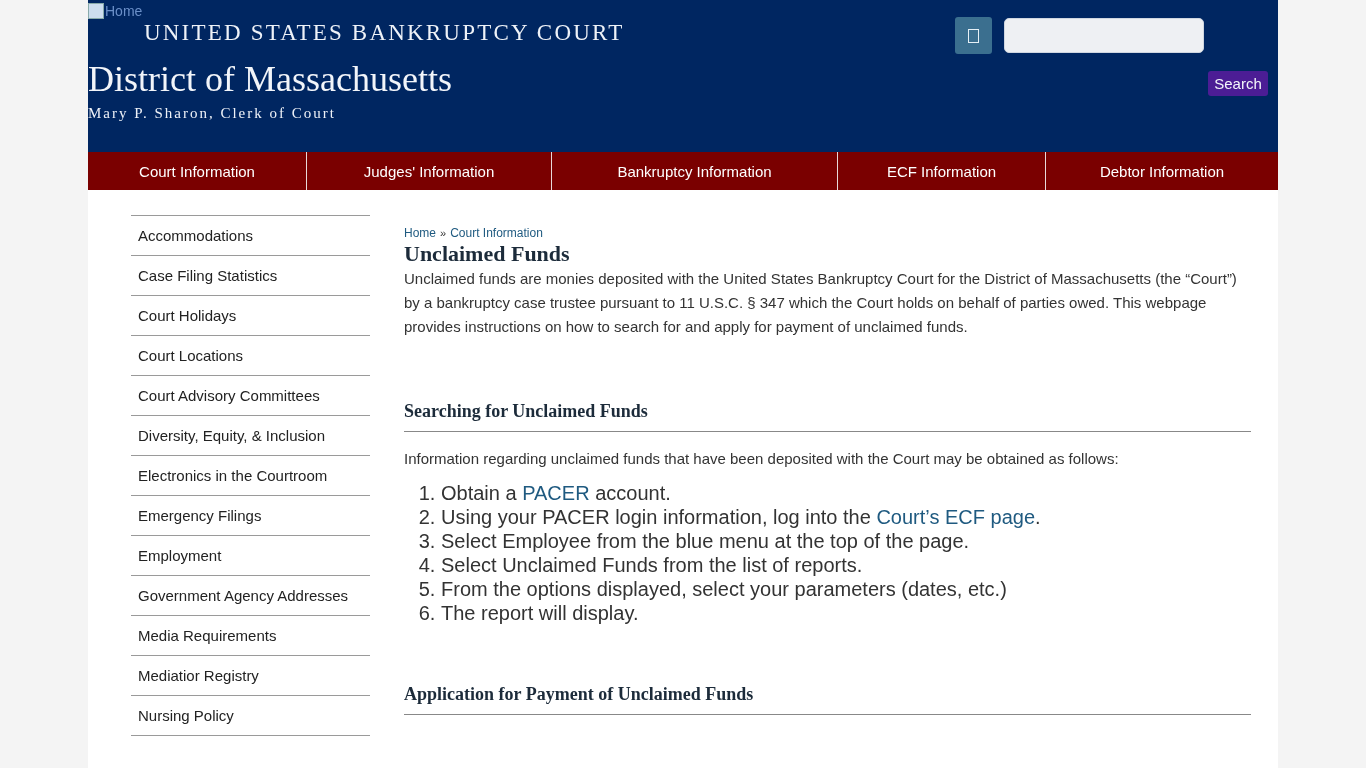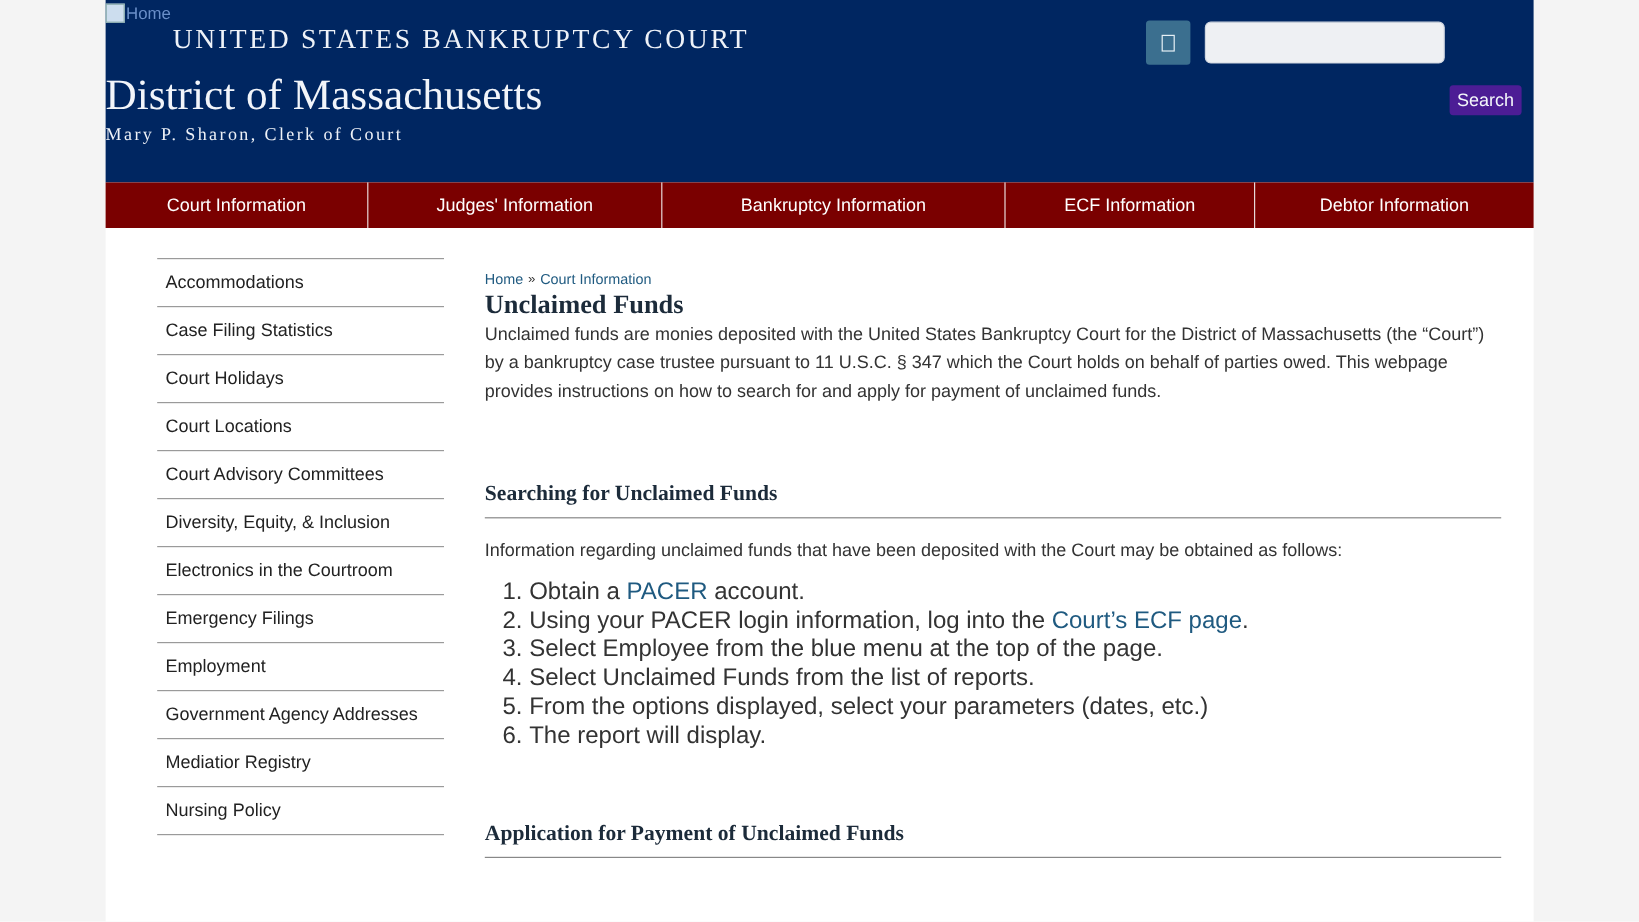--- a/index.html
+++ b/index.html
@@ -65,20 +65,21 @@
     <div class="side-item">Accommodations</div>
     <div class="side-item">Case Filing Statistics</div>
     <div class="side-item">Court Holidays</div>
     <div class="side-item">Court Locations</div>
     <div class="side-item">Court Advisory Committees</div>
     <div class="side-item">Diversity, Equity, &amp; Inclusion</div>
     <div class="side-item">Electronics in the Courtroom</div>
     <div class="side-item">Emergency Filings</div>
     <div class="side-item">Employment</div>
     <div class="side-item">Government Agency Addresses</div>
+    <div class="side-item">Media Requirements</div>
     <div class="side-item">Mediatior Registry</div>
     <div class="side-item">Nursing Policy</div>
   </div>
 
   <div class="main">
     <div class="breadcrumb">
       <a class="link">Home</a>
       <span class="sep">»</span>
       <a class="link">Court Information</a>
     </div>

